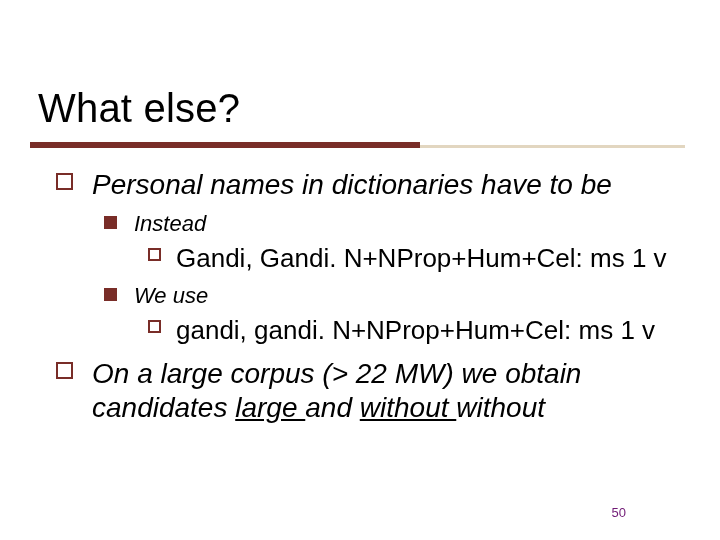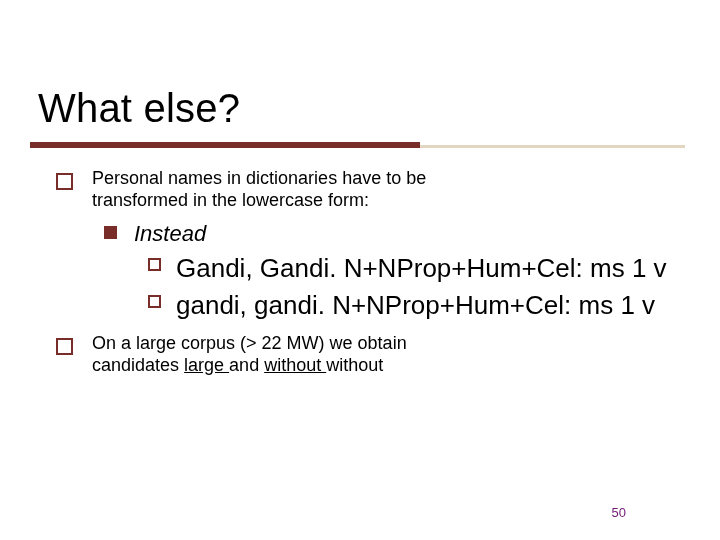--- a/index.html
+++ b/index.html
@@ -44,23 +44,24 @@
   }
   .body {
     position: absolute;
     left: 44px;
     top: 168px;
     width: 640px;
   }
   .lvl1 {
     position: relative;
     padding-left: 48px;
-    font-size: 18px;
+    font-size: 28px;
     line-height: 1.22;
     margin-bottom: 8px;
+    font-style: italic;
   }
   .lvl1 .bullet-box {
     position: absolute;
     left: 12px;
     top: 5px;
     width: 17px;
     height: 17px;
     border: 2px solid #792d28;
     box-sizing: border-box;
   }
@@ -115,32 +116,35 @@
 
   <div class="title">What else?</div>
   <div class="rule-dark"></div>
   <div class="rule-light"></div>
 
   <div class="body">
 
     <div class="lvl1">
       <span class="bullet-box"></span>
       <span>Personal names in dictionaries have to be</span><br>
-      <span>transformed in the lowercase form:</span>
     </div>
 
     <div class="lvl2">
       <span class="bullet-sq"></span>
       <span>Instead</span>
     </div>
     <div class="lvl3">
       <span class="bullet-open"></span>
       <span>Gandi, Gandi. N+NProp+Hum+Cel: ms 1 v</span>
     </div>
 
+    <div class="lvl2">
+      <span class="bullet-sq"></span>
+      <span>We use</span>
+    </div>
     <div class="lvl3">
       <span class="bullet-open"></span>
       <span>gandi, gandi. N+NProp+Hum+Cel: ms 1 v</span>
     </div>
 
     <div class="lvl1" style="margin-top:10px;">
       <span class="bullet-box"></span>
       <span>On a large corpus (&gt; 22 MW) we obtain</span><br>
       <span>candidates </span><span class="u">large </span><span>and </span><span class="u">without </span><span>without</span>
     </div>

